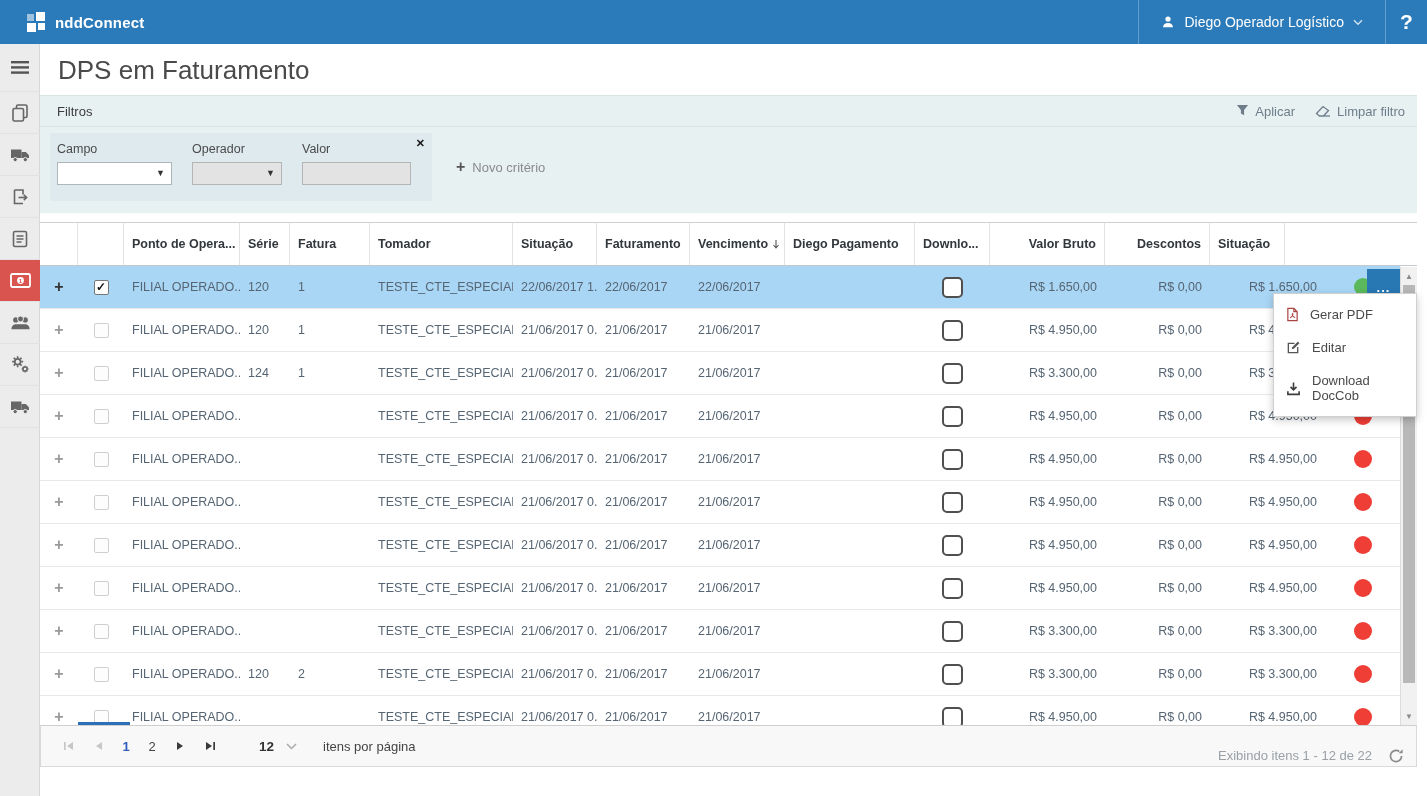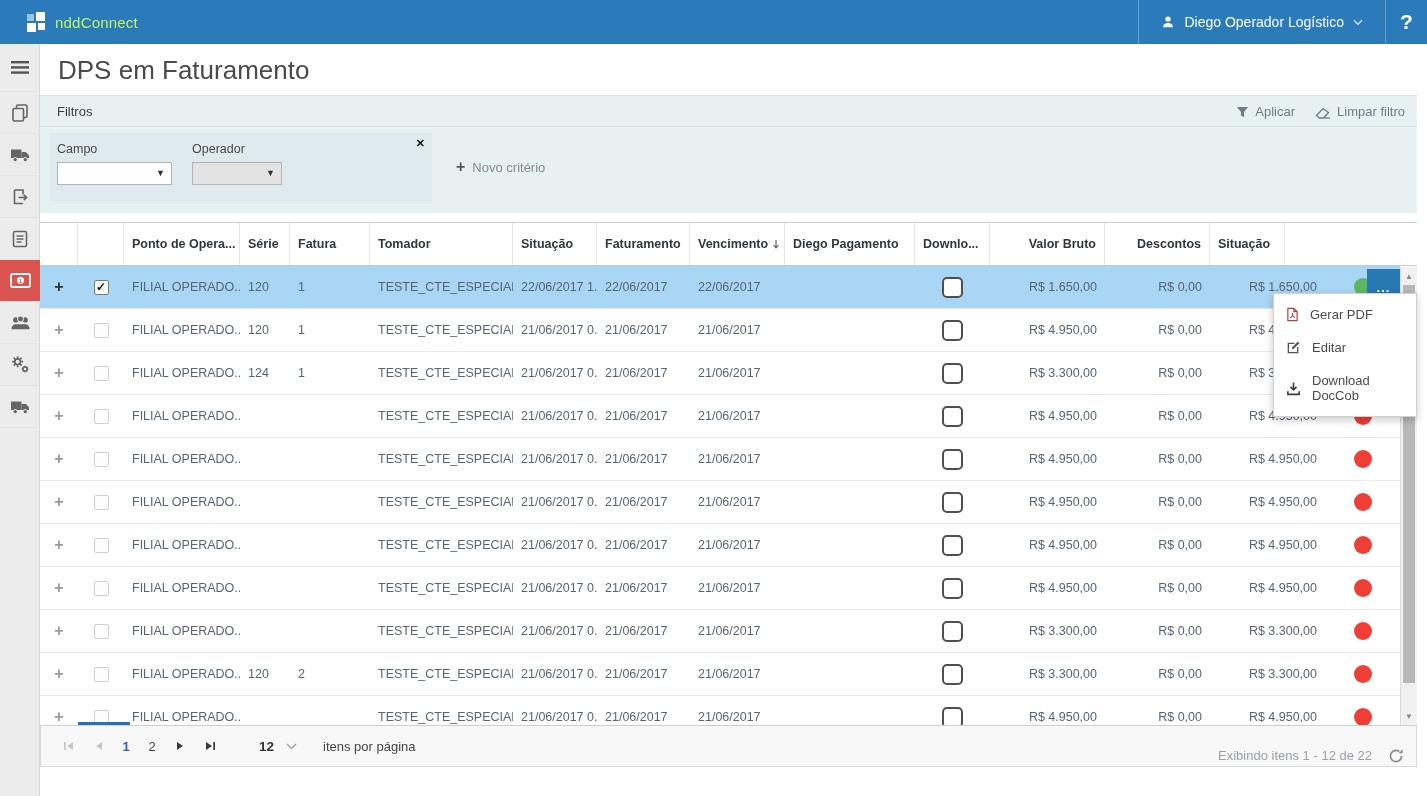--- a/index.html
+++ b/index.html
@@ -10,21 +10,21 @@
   
   .topbar { position: absolute; left:0; top:0; width:1427px; height:44px;
     background: var(--topbar,#2b7ab9); display:flex; align-items:center; z-index:20; }
   .brand { display:flex; align-items:center; gap:8px; padding-left:27px; cursor:pointer; }
   .logo-squares { position:relative; width:20px; height:20px; }
   .logo-squares i { position:absolute; background:#fff; }
   .logo-squares .s1 { left:0; top:2px; width:7px; height:7px; opacity:.55; }
   .logo-squares .s2 { left:9px; top:0; width:9px; height:9px; }
   .logo-squares .s3 { left:0; top:11px; width:9px; height:9px; }
   .logo-squares .s4 { left:11px; top:11px; width:7px; height:7px; }
-  .brand-text { color:#bef264; font-size:15px; font-weight:normal; letter-spacing:.2px; }
+  .brand-text { color:#ffffff; font-size:15px; font-weight:bold; letter-spacing:.2px; }
   .top-right { margin-left:auto; display:flex; align-items:stretch; height:100%; }
   .user-menu { display:flex; align-items:center; gap:9px; padding:0 22px;
     border-left:1px solid rgba(255,255,255,.28); color:#fff; font-size:14px; cursor:pointer; }
   .help-btn { width:42px; display:flex; align-items:center; justify-content:center;
     border-left:1px solid rgba(255,255,255,.28); color:#fff; font-size:21px; font-weight:bold; cursor:pointer; }
 
   
   .sidebar { position:absolute; left:0; top:44px; bottom:0; width:40px;
     background:#ececec; border-right:1px solid #d8d8d8; z-index:10; }
   .side-item { width:40px; height:42px; display:flex; align-items:center; justify-content:center;
@@ -37,21 +37,21 @@
   .page-head { padding:11px 0 9px 18px; }
   .page-head h1 { font-size:26px; font-weight:400; color:#4a4a4a; }
   .page-head p { font-size:12px; color:#7d7d7d; margin-top:7px; }
 
   
   .filters { width:1377px; background:#e8f1f2; border-top:1px solid #dbe3e5; }
   .filters-head { height:31px; display:flex; align-items:center; padding:0 12px 0 17px;
     border-bottom:1px solid #d9e2e4; }
   .filters-title { font-size:13px; color:#3c3c3c; }
   .filters-actions { margin-left:auto; display:flex; gap:20px; }
-  .f-action { display:flex; align-items:flex-end; gap:6px; font-size:13px; color:#6d7d8a; cursor:pointer; }
+  .f-action { display:flex; align-items:flex-start; gap:6px; font-size:13px; color:#6d7d8a; cursor:pointer; }
   .filters-body { display:flex; align-items:center; padding:6px 0 12px 10px; }
   .criteria-box { position:relative; width:382px; background:#dfeaee; padding:9px 14px 16px 7px;
     display:flex; gap:20px; }
   .crit-close { position:absolute; top:4px; right:7px; background:none; border:none;
     font-size:11px; font-weight:bold; color:#1a1a1a; cursor:pointer; }
   .fg label { display:block; font-size:12.5px; color:#4b4b4b; margin-bottom:6px; }
   .sel { width:115px; height:23px; border:1px solid #aeb6ba; background:#fff;
     display:flex; align-items:center; cursor:pointer; position:relative; }
   .sel .caret { position:absolute; right:6px; top:5px; font-size:9px; color:#333; }
   .sel.gray { background:#e3e3e3; border-color:#b5b5b5; width:90px; }
@@ -279,20 +279,24 @@
             <span class="caret">▼</span>
           </div>
         </div>
         <div class="fg">
           <label>Operador</label>
           <div class="sel gray">
             <span></span>
             <span class="caret">▼</span>
           </div>
         </div>
+        <div class="fg">
+          <label>Valor</label>
+          <input class="txt" value="" style="">
+        </div>
       </div>
       <div class="novo-criterio">
         <span class="plus">+</span>
         <span>Novo critério</span>
       </div>
     </div>
   </div>
 
   <div class="grid">
     <div class="ghead" id="ghead">

